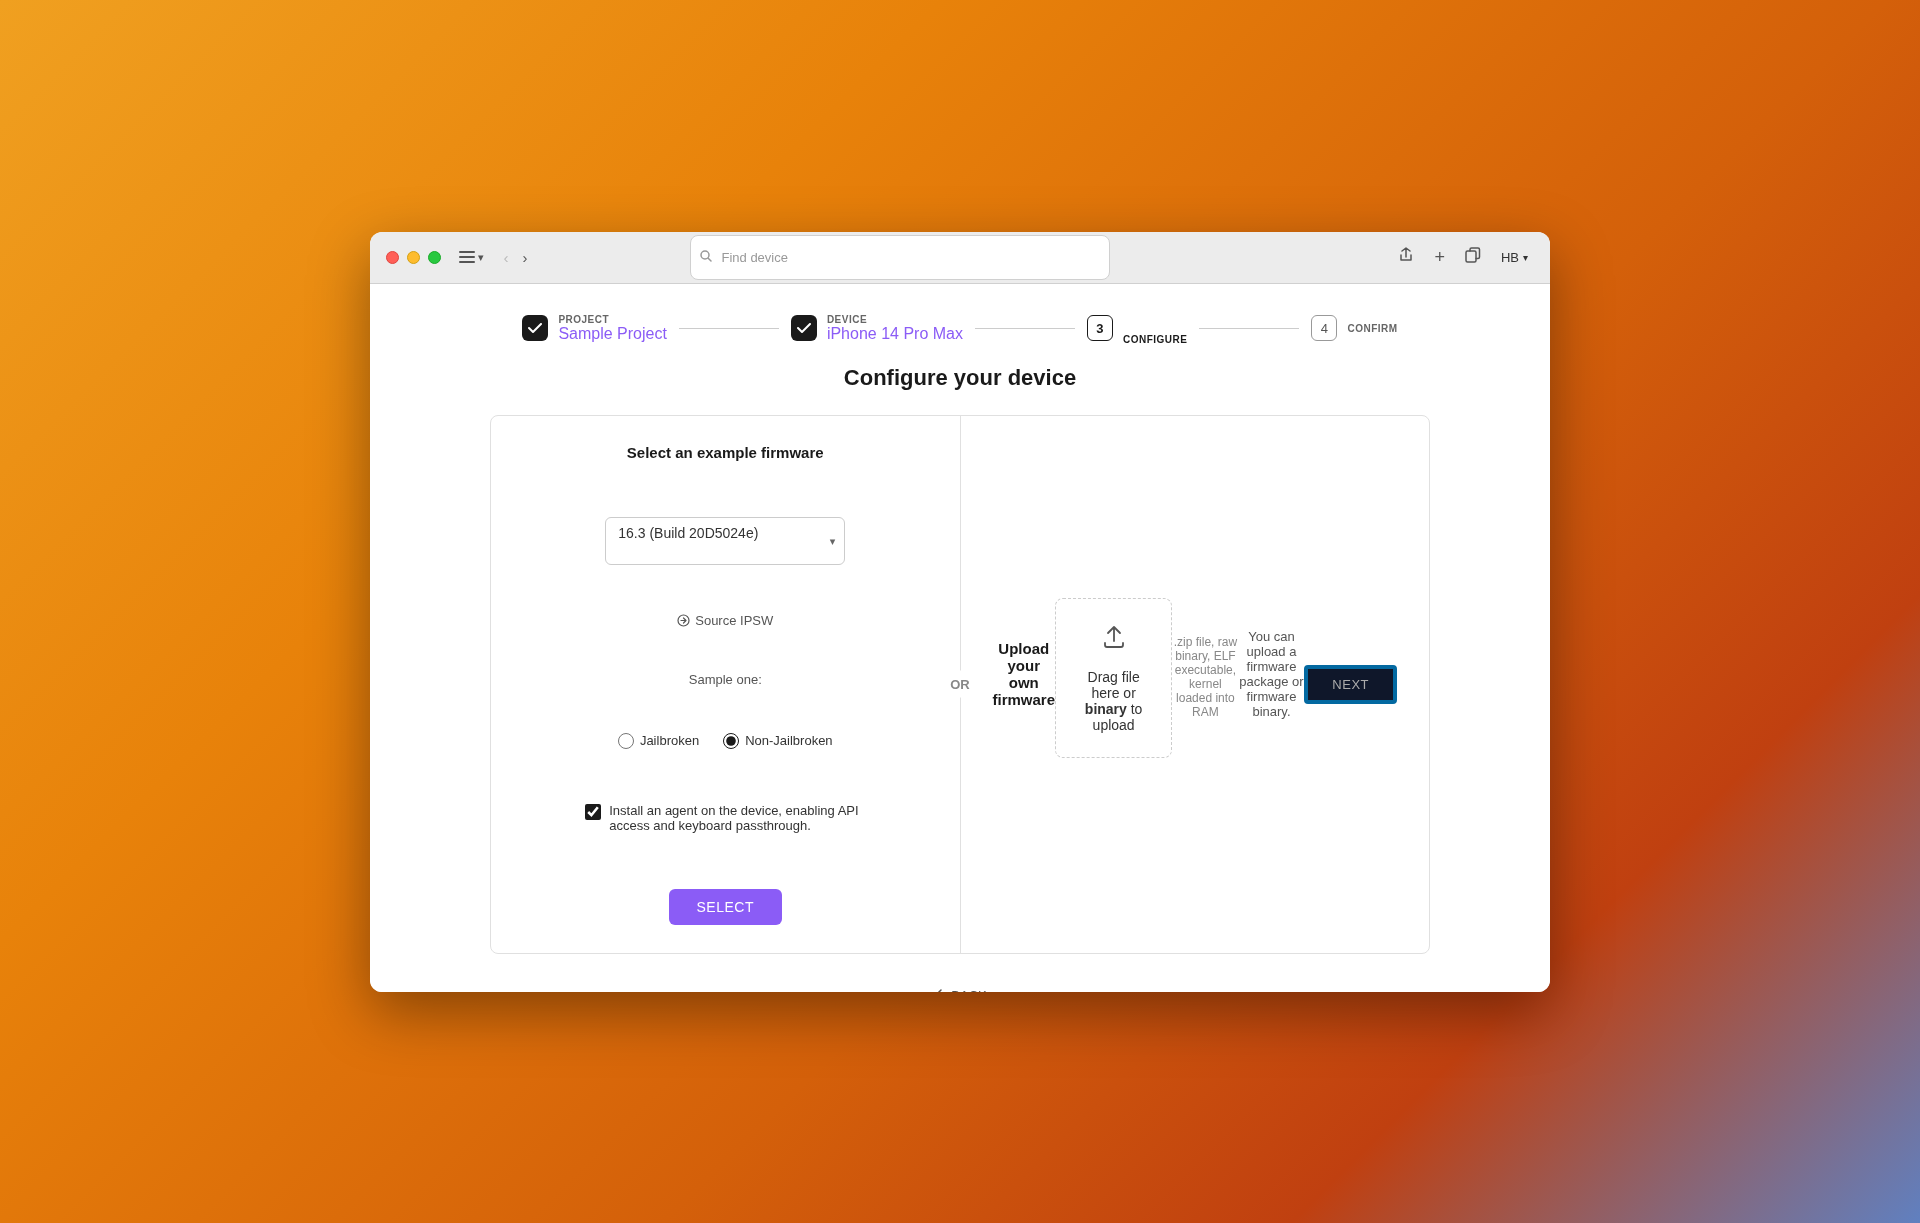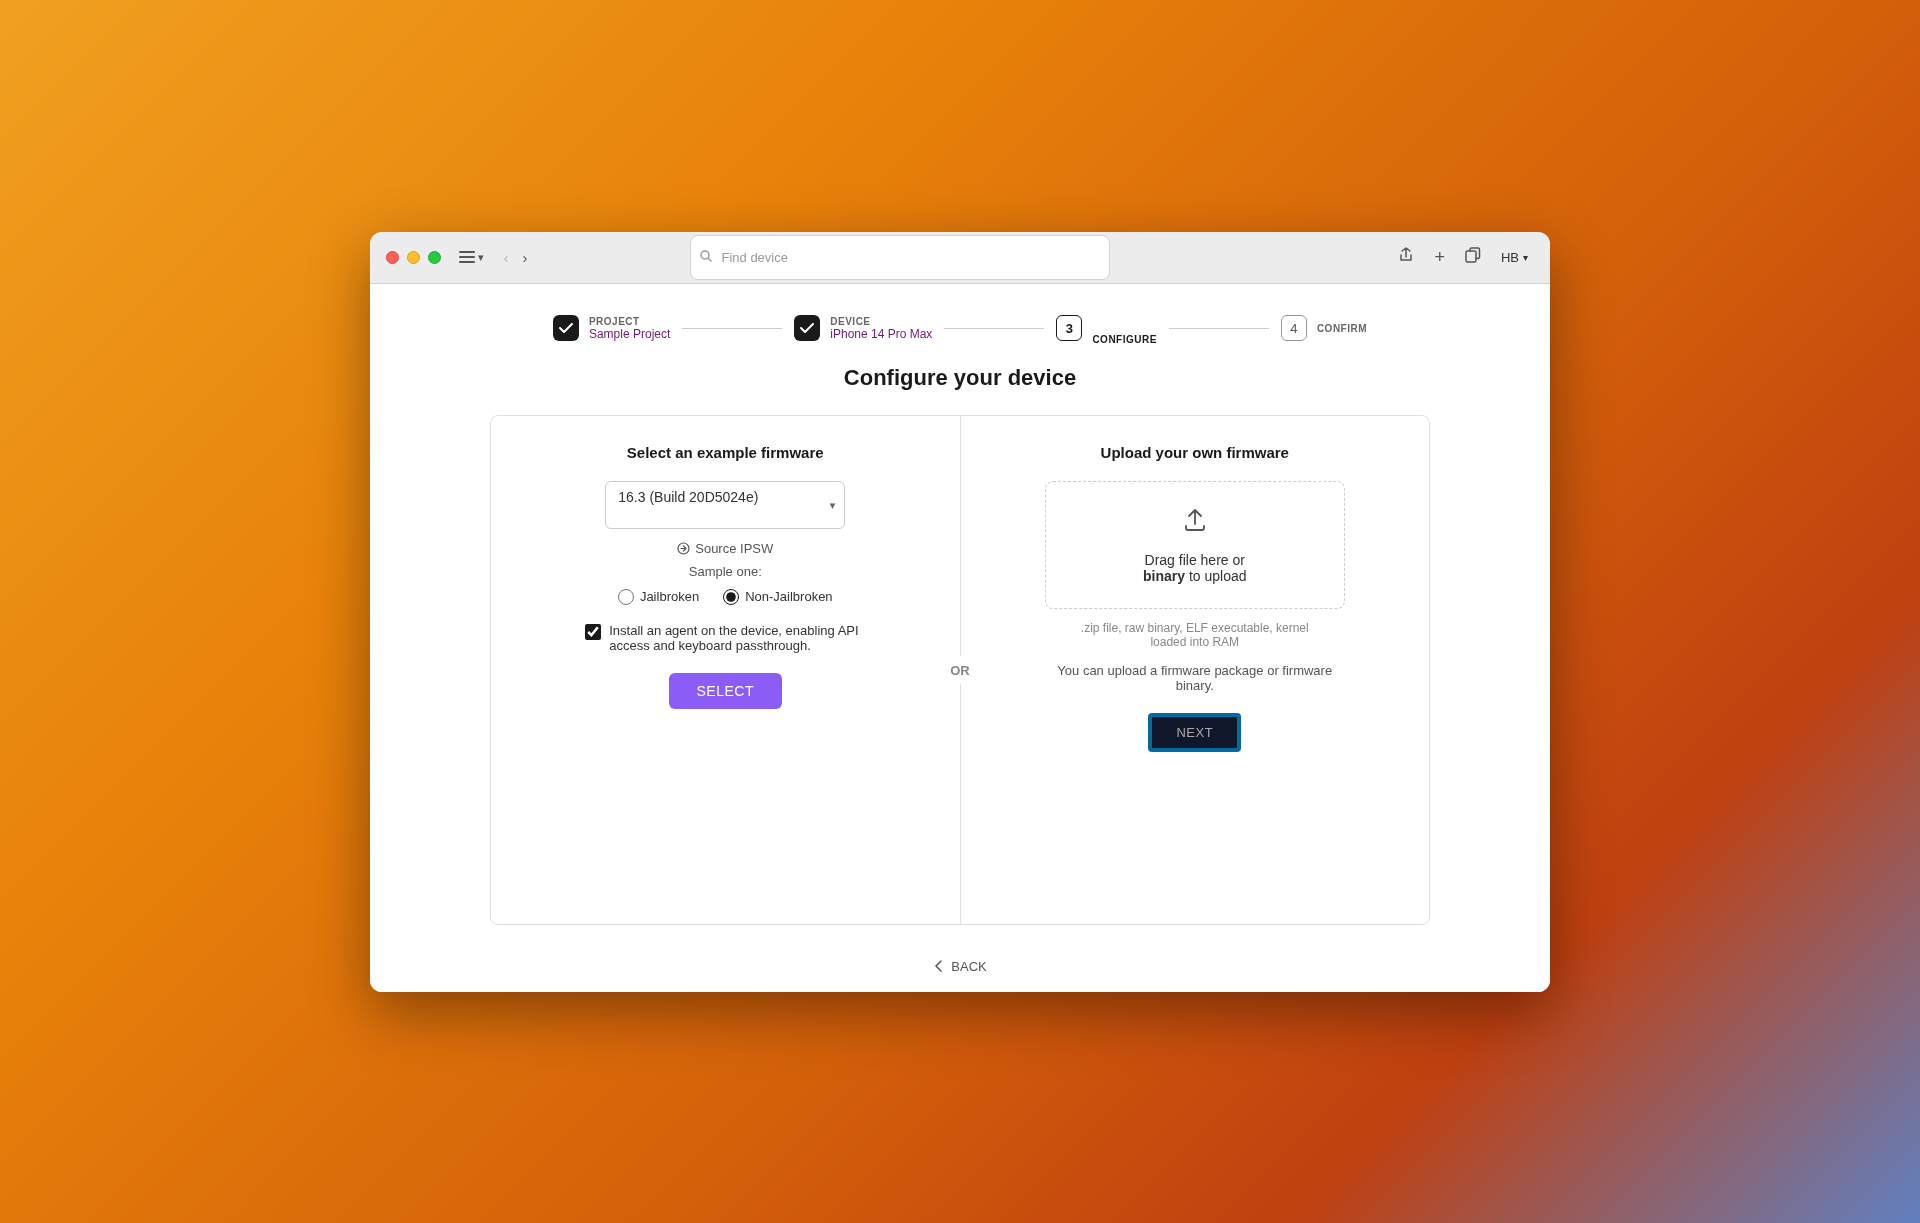--- a/index.html
+++ b/index.html
@@ -185,22 +185,22 @@
 
     .step-label {
       font-size: 10px;
       font-weight: 600;
       color: #666;
       text-transform: uppercase;
       letter-spacing: 0.5px;
     }
 
     .step-sublabel {
-      font-size: 12px;
-      color: #701a75;
+      font-size: 16px;
+      color: #8b5cf6;
       font-weight: 400;
     }
 
     .step-connector {
       width: 100px;
       height: 1px;
       background: #ccc;
       margin: 0 12px;
     }
 
@@ -244,27 +244,27 @@
       overflow: hidden;
     }
 
     .panel-left {
       flex: 1;
       padding: 28px 32px;
       border-right: 1px solid #e0e0e0;
       display: flex;
       flex-direction: column;
       align-items: center;
+      gap: 36px;
     }
 
     .panel-right {
       flex: 1;
       padding: 28px 32px;
       display: flex;
-      flex-direction: column;
       align-items: center;
     }
 
     .panel-title {
       font-size: 15px;
       font-weight: 600;
       color: #1a1a1a;
       margin-bottom: 20px;
       text-align: center;
     }

